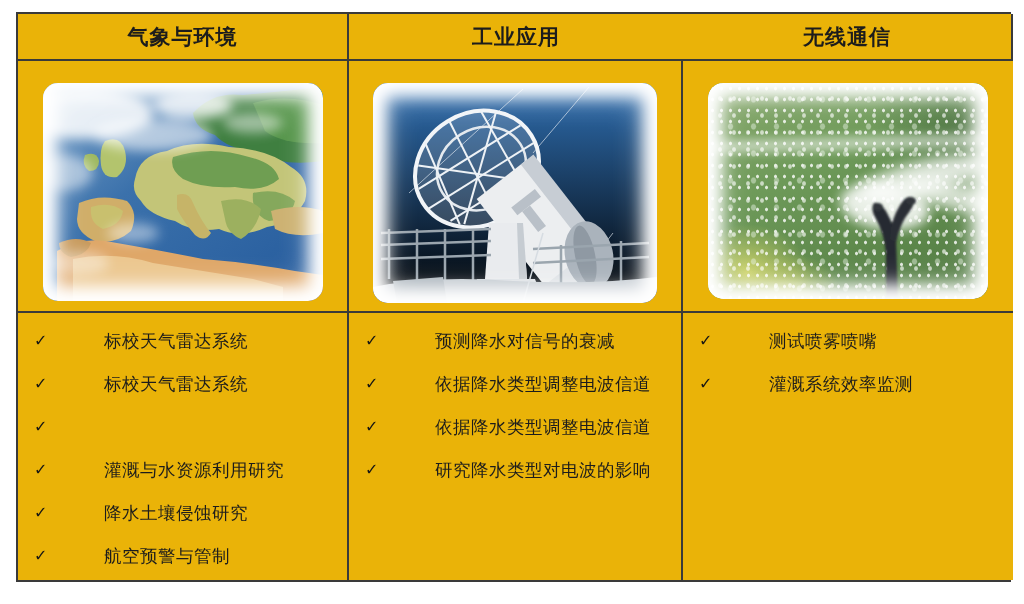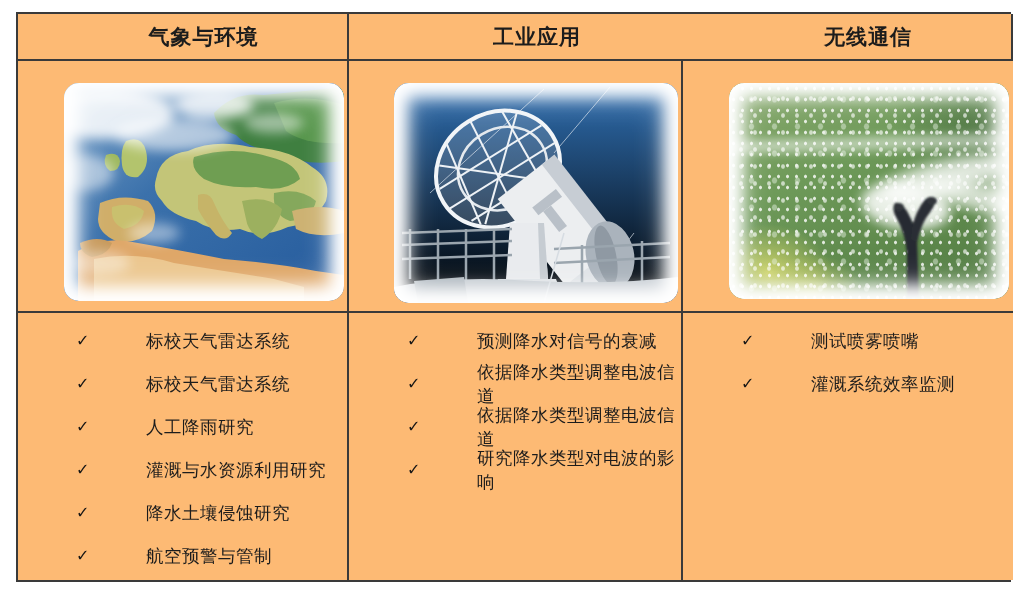--- a/index.html
+++ b/index.html
@@ -1,20 +1,20 @@
 <!DOCTYPE html>
 <html><head>
 <meta charset="utf-8">
 <style>
   html,body{margin:0;padding:0;background:#fff;width:1024px;height:604px;overflow:hidden;
     font-family:"Liberation Serif","DejaVu Serif",serif;color:#1c1c1c;}
   .table{position:absolute;left:16px;top:12px;width:995px;height:570px;
     border:2px solid #3a3a3a;box-sizing:border-box;display:grid;
     grid-template-columns:331px 334px 330px;grid-template-rows:47px 252px 1fr;}
-  .cell{box-sizing:border-box;border-right:2px solid #3a3a3a;background:#fdba74;padding-left:42px;}
+  .cell{box-sizing:border-box;border-right:2px solid #3a3a3a;background:#eab308;}
   .cell.last{border-right:none;}
   .hcell{border-bottom:2px solid #3a3a3a;display:flex;align-items:center;justify-content:center;}
   .icell{border-bottom:2px solid #3a3a3a;display:flex;align-items:flex-start;justify-content:center;}
   .hdr{font-size:21px;font-weight:bold;letter-spacing:1px;}
   .lcell{padding-top:6px;}
   ul.feat{list-style:none;margin:0;padding:0;}
   ul.feat li{height:43px;display:flex;align-items:center;padding-left:16px;}
   .chk{font-family:"DejaVu Sans",sans-serif;font-size:16px;width:38px;flex:none;color:#141414;}
   .lbl{font-size:17.5px;letter-spacing:0.5px;margin-left:32px;}
   
@@ -222,21 +222,20 @@
           <span class="lbl">标校天气雷达系统</span>
         </li>
 
         <li>
           <span class="chk">✓</span>
           <span class="lbl">标校天气雷达系统</span>
         </li>
 
         <li>
           <span class="chk">✓</span>
-          <span class="lbl">人工降雨研究</span>
         </li>
 
         <li>
           <span class="chk">✓</span>
           <span class="lbl">灌溉与水资源利用研究</span>
         </li>
 
         <li>
           <span class="chk">✓</span>
           <span class="lbl">降水土壤侵蚀研究</span>

